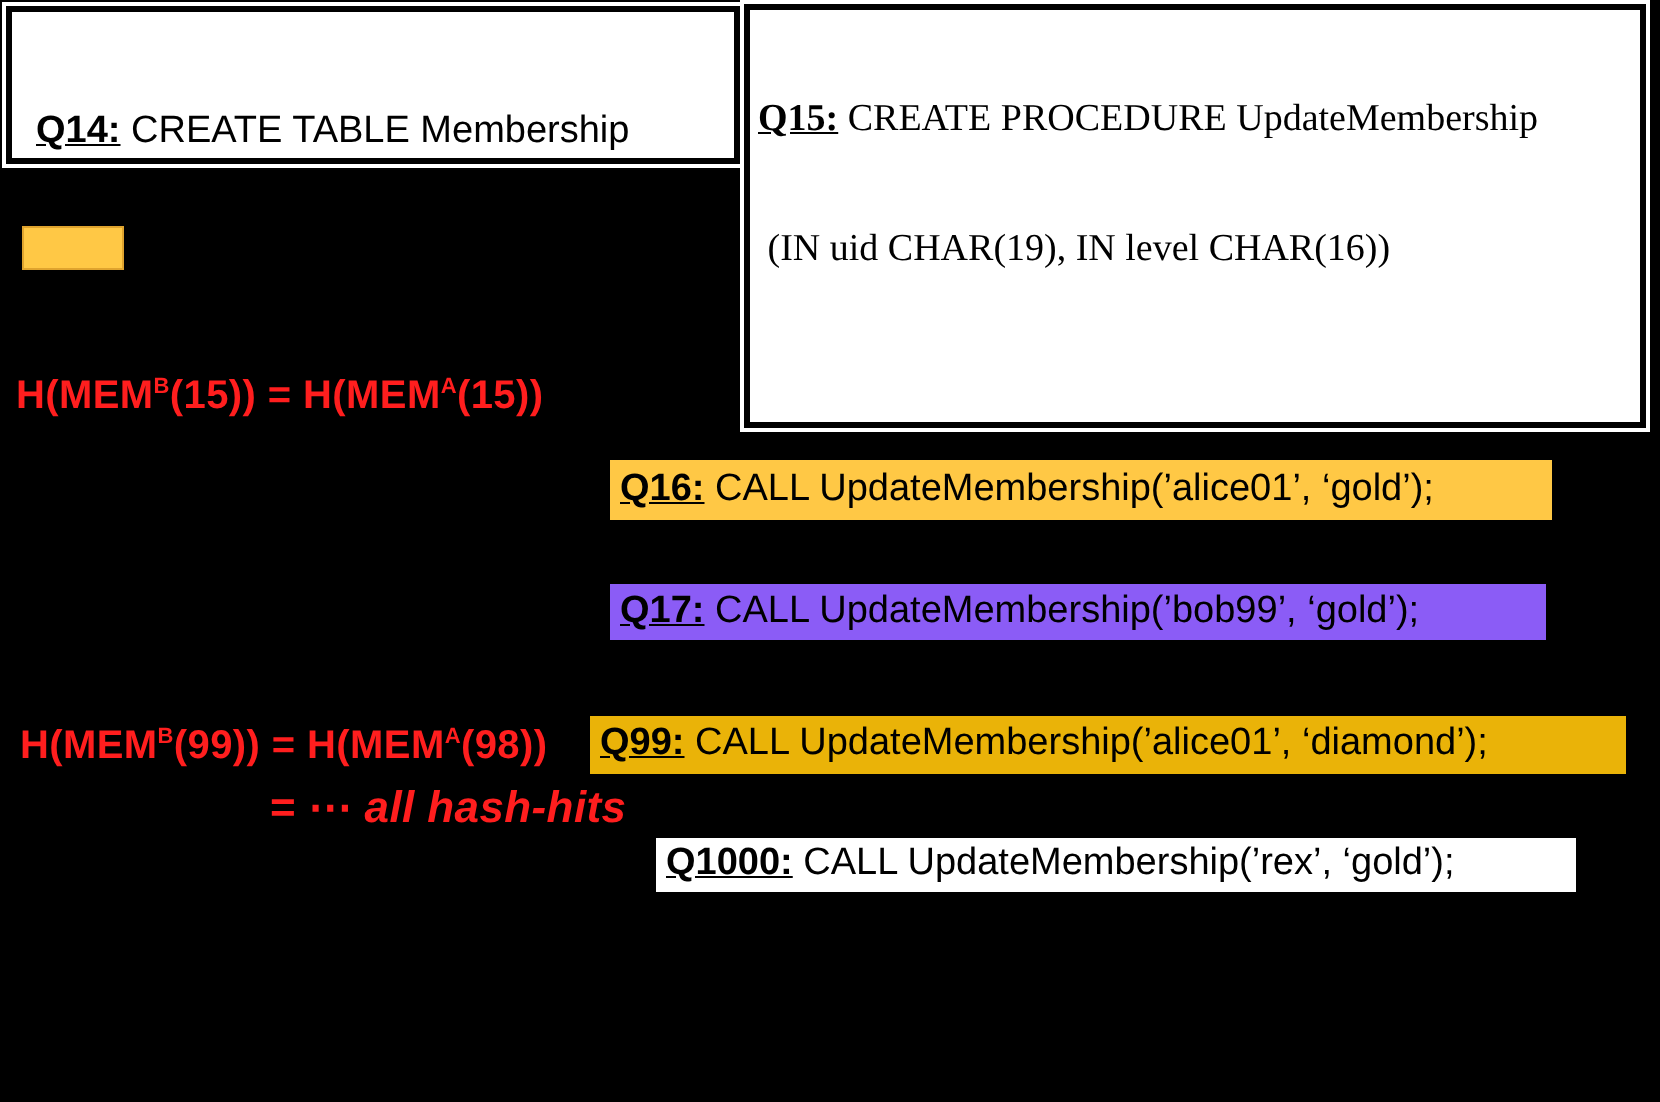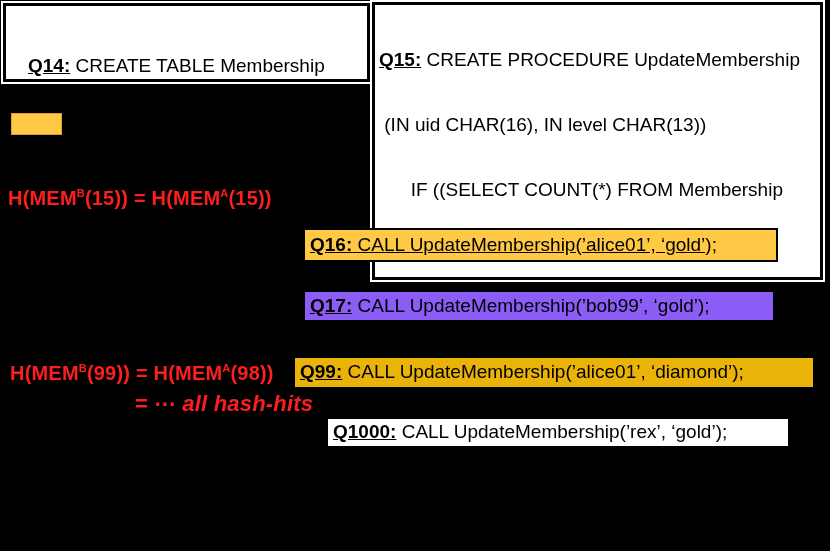--- a/index.html
+++ b/index.html
@@ -18,37 +18,37 @@
     position: absolute;
     box-sizing: border-box;
     background: var(--box-fill, #fff);
     border: 3px solid var(--box-border, #000);
     box-shadow: 0 0 0 2px #fff;
     color: #000;
     font-size: 19px;
     white-space: pre;
     overflow: hidden;
   }
-  #q14-box { left: 3px; top: 3px; width: 367px; height: 79px; padding: 2px 22px; line-height: 23px; }
-  #q15-box { left: 372px; top: 2px; width: 451px; height: 278px; padding: 1px 4px; line-height: 21.6px; }
+  #q14-box { left: 3px; top: 3px; width: 367px; height: 79px; padding: 2px 12px; line-height: 23px; }
+  #q15-box { left: 372px; top: 2px; width: 451px; height: 212px; padding: 1px 4px; line-height: 21.6px; font-family: Liberation Serif, serif; }
   .qlabel { font-weight: bold; text-decoration: underline; }
   .line { white-space: pre; }
 
   
   .qrow {
     position: absolute;
     box-sizing: border-box;
     border: 2px solid var(--box-border, #000);
     color: #000;
     font-size: 19px;
     white-space: pre;
     padding-left: 5px;
     overflow: hidden;
   }
-  #q16-row  { left: 303px; top: 228px; width: 475px; height: 34px; line-height: 29px; background: var(--highlight-gold, #FFC845); text-decoration: underline; }
+  #q16-row  { left: 303px; top: 228px; width: 475px; height: 34px; line-height: 29px; background: var(--highlight-gold, #FFC845); }
   #q17-row  { left: 303px; top: 290px; width: 472px; height: 32px; line-height: 27px; background: #8b5cf6; }
   #q99-row  { left: 293px; top: 356px; width: 522px; height: 33px; line-height: 28px; background: #eab308; }
   #q1000-row{ left: 326px; top: 417px; width: 464px; height: 31px; line-height: 26px; background: #fff; }
 
   
   .swatch {
     position: absolute;
     left: 11px; top: 113px; width: 51px; height: 22px;
     background: var(--highlight-gold, #FFC845);
     border: 1px solid #DFA32E;
@@ -78,22 +78,21 @@
 <div class="slide">
 
   <div class="codebox" id="q14-box">
     <div class="line"><span class="qlabel">Q14:</span><span> CREATE TABLE Membership</span></div>
     
     
   </div>
 
   <div class="codebox" id="q15-box">
     <div class="line"><span class="qlabel">Q15:</span><span> CREATE PROCEDURE UpdateMembership</span></div>
-    <div class="line"> (IN uid CHAR(16), IN level CHAR(13))</div>
-    <div class="line">      IF ((SELECT COUNT(*) FROM Membership</div>
+    <div class="line"> (IN uid CHAR(19), IN level CHAR(16))</div>
     
     
     
     
     
     
     
   </div>
 
   <div class="swatch"></div>

